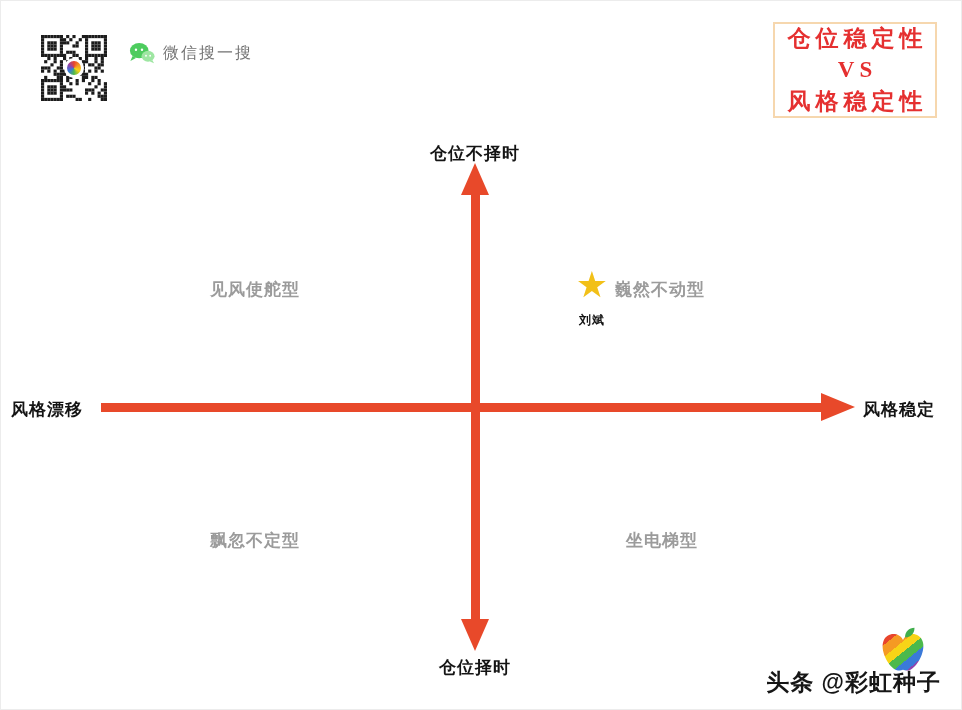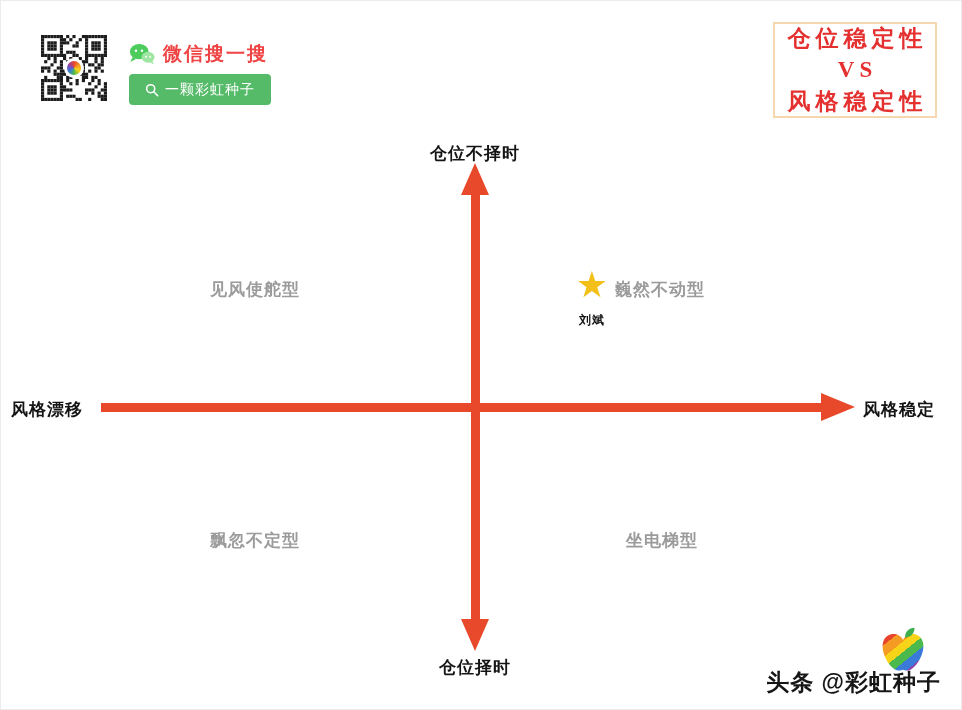--- a/index.html
+++ b/index.html
@@ -8,21 +8,21 @@
   .page{position:relative;width:962px;height:710px;background:#fff;border:1px solid #ececec;overflow:hidden}
   .abs{position:absolute}
 
   
   .qr{left:40px;top:34px;width:66px;height:66px}
   #qr rect{fill:#1c1c1c}
   .qr-center{left:63px;top:57px;width:20px;height:20px;border-radius:50%;
     background:conic-gradient(#e8452c,#f59a23,#f7d417,#4cb94c,#3a7ad9,#8e44ad,#e8452c);
     border:3px solid #fff}
   .wx-row{left:128px;top:40px;display:flex;align-items:center;gap:8px}
-  .wx-label{font-size:19px;font-weight:bold;color:#ef4444;letter-spacing:2px}
+  .wx-label{font-size:16px;font-weight:normal;color:#737373;letter-spacing:2px}
   .search-pill{left:128px;top:73px;width:142px;height:31px;border-radius:4px;
     background:var(--wechat-green);display:flex;align-items:center;justify-content:center;gap:6px;cursor:pointer}
   .search-pill span{color:#fff;font-size:14px;letter-spacing:1px}
   .title{left:0;right:0;top:52px;text-align:center;font-family:"Liberation Serif",serif;
     font-size:31px;font-weight:bold;color:#111;letter-spacing:7px}
   .legend-box{left:772px;top:21px;width:164px;height:96px;border:2px solid #f6d7ae;
     display:flex;flex-direction:column;align-items:center;justify-content:center;gap:3px}
   .legend-box div{font-family:"Liberation Serif",serif;font-weight:bold;font-size:23px;
     color:var(--accent-red);letter-spacing:5px;text-indent:5px}
 
@@ -288,27 +288,20 @@
       <ellipse cx="20.5" cy="15.5" rx="7" ry="5.8" fill="#9ee6a2"></ellipse>
       <path d="M25 19.5 l2 3.5 -4.5-1.8z" fill="#9ee6a2"></path>
       <circle cx="7.5" cy="8.5" r="1.3" fill="#fff"></circle>
       <circle cx="14" cy="8.5" r="1.3" fill="#fff"></circle>
       <circle cx="18.3" cy="15" r="1" fill="#fff"></circle>
       <circle cx="22.8" cy="15" r="1" fill="#fff"></circle>
     </svg>
     <span class="wx-label">微信搜一搜</span>
   </div>
 
-  <div class="abs search-pill">
-    <svg width="14" height="14" viewBox="0 0 16 16">
-      <circle cx="6.5" cy="6.5" r="4.6" fill="none" stroke="#fff" stroke-width="1.8"></circle>
-      <line x1="10" y1="10" x2="14.5" y2="14.5" stroke="#fff" stroke-width="1.8" stroke-linecap="round"></line>
-    </svg>
-    <span>一颗彩虹种子</span>
-  </div>
 
 
   <div class="abs legend-box">
     <div>仓位稳定性</div>
     <div>VS</div>
     <div>风格稳定性</div>
   </div>
 
   <div class="abs shaft-v"></div>
   <div class="abs shaft-h"></div>

